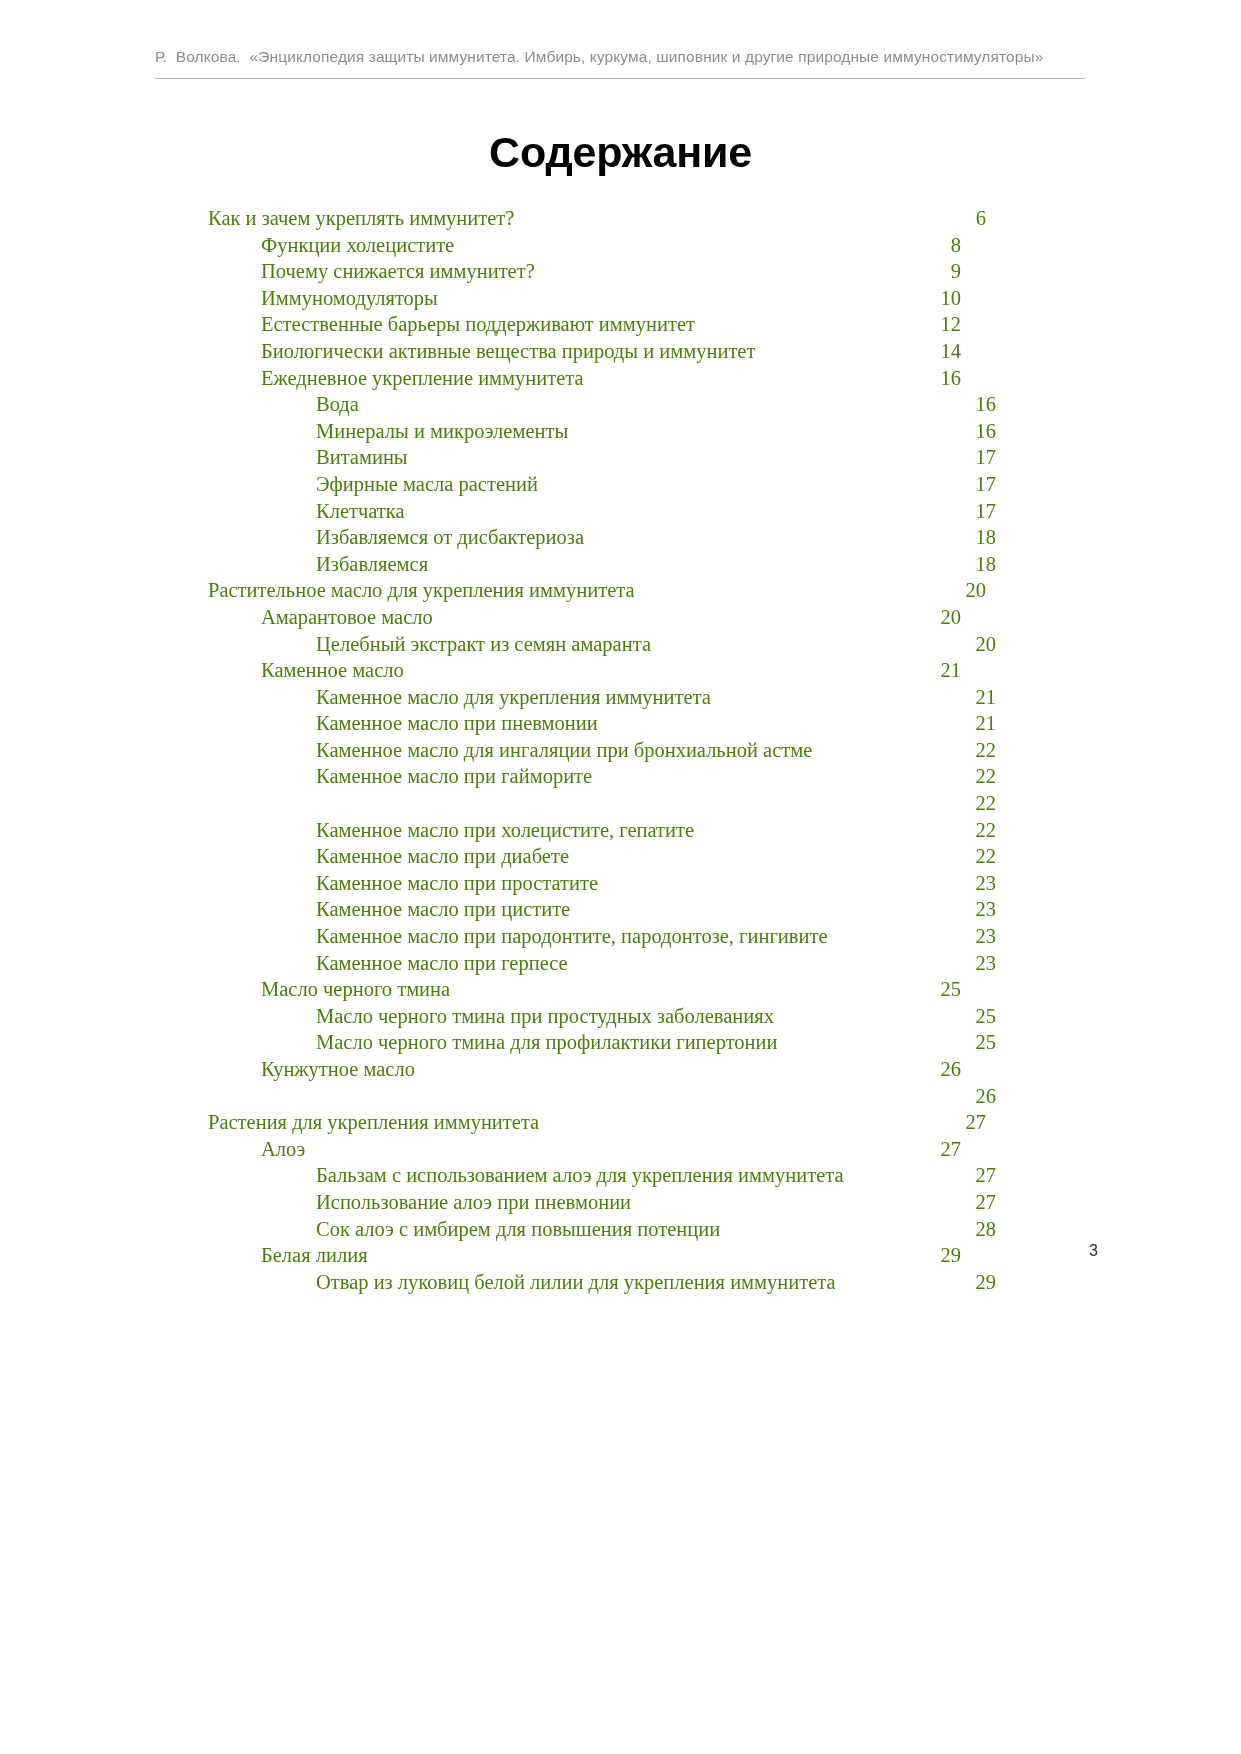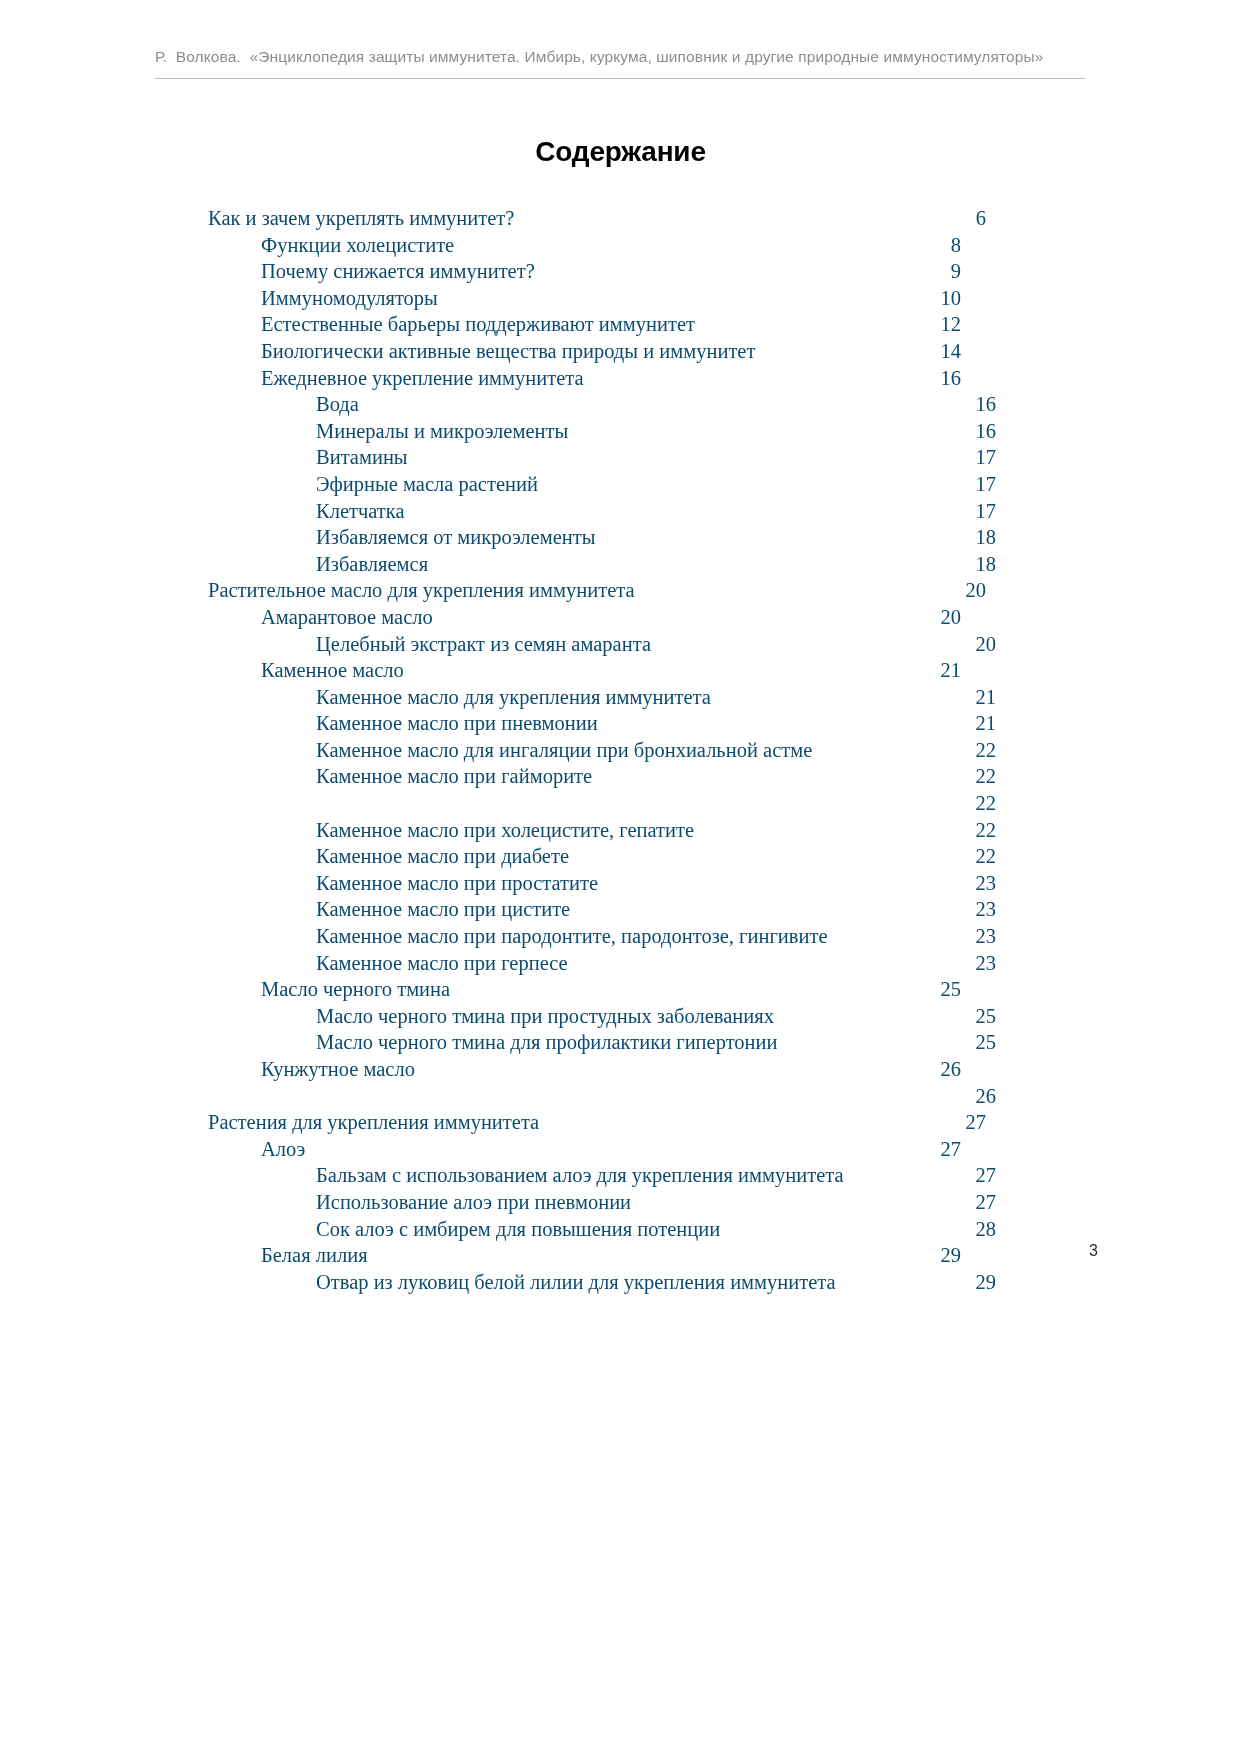--- a/index.html
+++ b/index.html
@@ -49,39 +49,39 @@
 
   
   .doc-title {
     position: absolute;
     top: 126px;
     left: 0;
     width: 100%;
     text-align: center;
     font-family: "Liberation Sans", "DejaVu Sans", sans-serif;
     font-weight: bold;
-    font-size: 28px;
+    font-size: 43px;
     line-height: 52px;
     letter-spacing: -0.2px;
     color: #000000;
   }
 
   
   .toc {
     position: absolute;
     top: 205px;
     left: 208px;
     width: 835px;
   }
   .toc-entry {
     position: relative;
     display: block;
     font-size: 20.5px;
     line-height: 26.6px;
-    color: #0c4a6e;
+    color: #4d7c0f;
     padding-right: 78px;
     min-height: 26.6px;
   }
   .toc-entry .toc-title {
     display: inline;
   }
   .toc-entry .toc-page {
     position: absolute;
     right: 0;
     top: 0;
@@ -128,21 +128,21 @@
       <div class="toc-entry lvl-2"><span class="toc-title">Почему снижается иммунитет?</span><span class="toc-page">9</span></div>
       <div class="toc-entry lvl-2"><span class="toc-title">Иммуномодуляторы</span><span class="toc-page">10</span></div>
       <div class="toc-entry lvl-2"><span class="toc-title">Естественные барьеры поддерживают иммунитет</span><span class="toc-page">12</span></div>
       <div class="toc-entry lvl-2"><span class="toc-title">Биологически активные вещества природы и иммунитет</span><span class="toc-page">14</span></div>
       <div class="toc-entry lvl-2"><span class="toc-title">Ежедневное укрепление иммунитета</span><span class="toc-page">16</span></div>
       <div class="toc-entry lvl-3"><span class="toc-title">Вода</span><span class="toc-page">16</span></div>
       <div class="toc-entry lvl-3"><span class="toc-title">Минералы и микроэлементы</span><span class="toc-page">16</span></div>
       <div class="toc-entry lvl-3"><span class="toc-title">Витамины</span><span class="toc-page">17</span></div>
       <div class="toc-entry lvl-3"><span class="toc-title">Эфирные масла растений</span><span class="toc-page">17</span></div>
       <div class="toc-entry lvl-3"><span class="toc-title">Клетчатка</span><span class="toc-page">17</span></div>
-      <div class="toc-entry lvl-3"><span class="toc-title">Избавляемся от микроэлементы</span><span class="toc-page">18</span></div>
+      <div class="toc-entry lvl-3"><span class="toc-title">Избавляемся от дисбактериоза</span><span class="toc-page">18</span></div>
       <div class="toc-entry lvl-3"><span class="toc-title">Избавляемся</span><span class="toc-page">18</span></div>
       <div class="toc-entry lvl-1"><span class="toc-title">Растительное масло для укрепления иммунитета</span><span class="toc-page">20</span></div>
       <div class="toc-entry lvl-2"><span class="toc-title">Амарантовое масло</span><span class="toc-page">20</span></div>
       <div class="toc-entry lvl-3"><span class="toc-title">Целебный экстракт из семян амаранта</span><span class="toc-page">20</span></div>
       <div class="toc-entry lvl-2"><span class="toc-title">Каменное масло</span><span class="toc-page">21</span></div>
       <div class="toc-entry lvl-3"><span class="toc-title">Каменное масло для укрепления иммунитета</span><span class="toc-page">21</span></div>
       <div class="toc-entry lvl-3"><span class="toc-title">Каменное масло при пневмонии</span><span class="toc-page">21</span></div>
       <div class="toc-entry lvl-3"><span class="toc-title">Каменное масло для ингаляции при бронхиальной астме</span><span class="toc-page">22</span></div>
       <div class="toc-entry lvl-3"><span class="toc-title">Каменное масло при гайморите</span><span class="toc-page">22</span></div>
       <div class="toc-entry lvl-3"><span class="toc-page">22</span></div>

